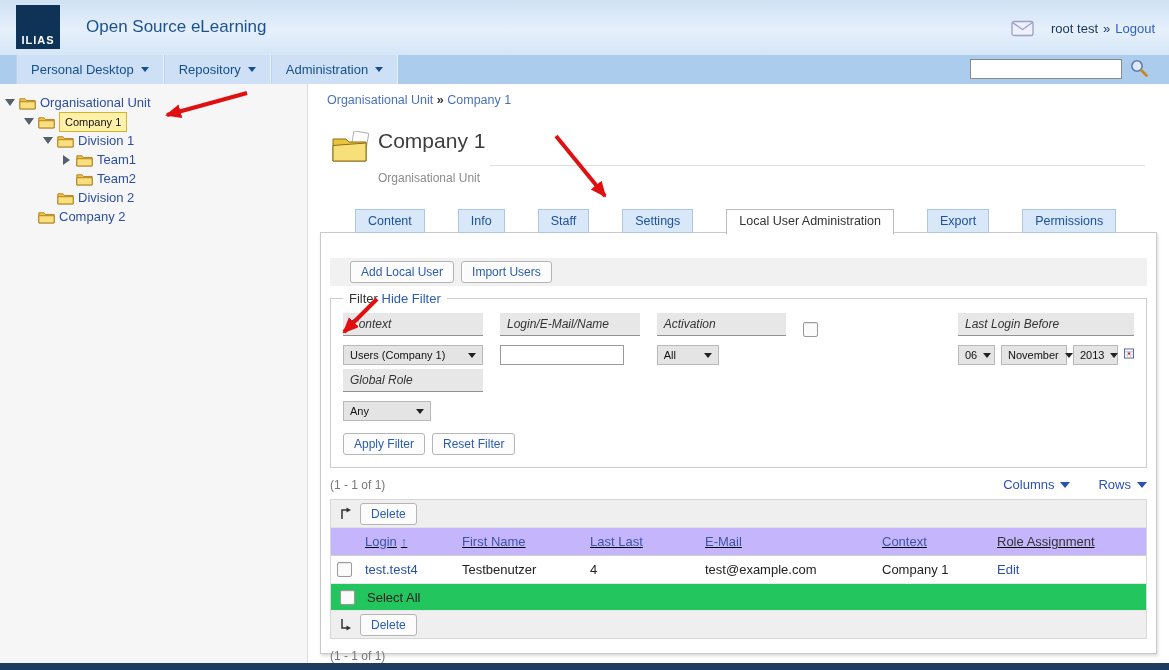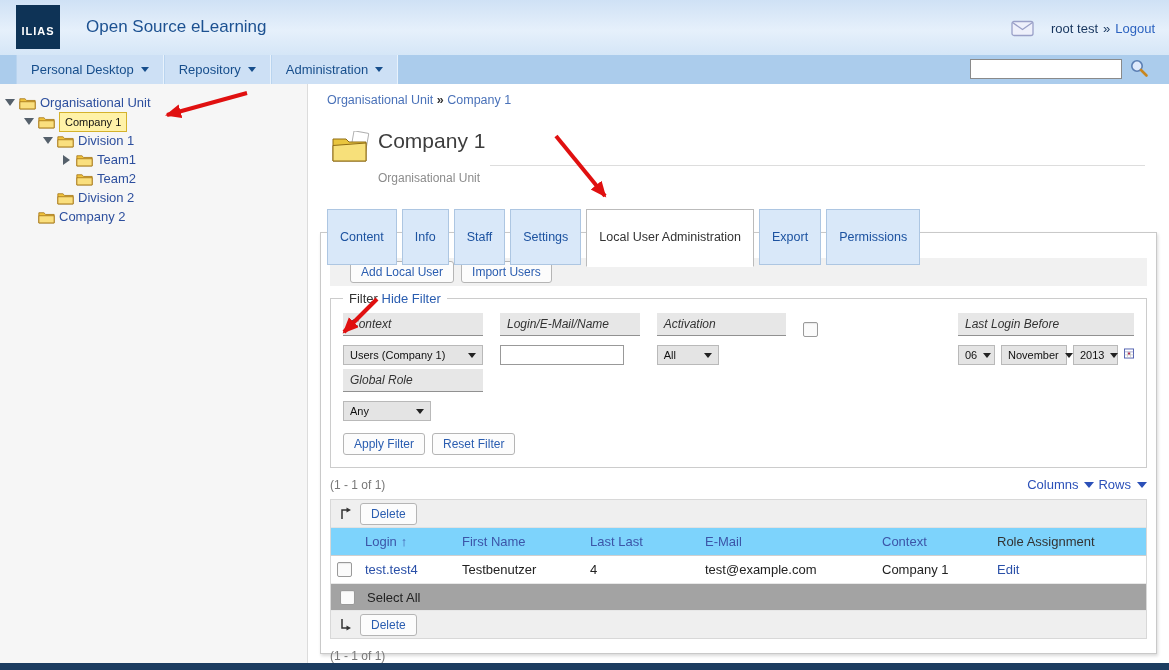--- a/index.html
+++ b/index.html
@@ -6,21 +6,21 @@
   body{
     width:1169px;height:670px;position:relative;overflow:hidden;
     font-family:"Liberation Sans",sans-serif;background:#f2f2f2;
     -webkit-font-smoothing:antialiased;
   }
   
   .hdr{position:absolute;left:0;top:0;width:1169px;height:55px;
     background:linear-gradient(180deg,#cfe1f5 0%,#e6f0fb 55%,#d5e6f7 100%);}
   .logo{position:absolute;left:16px;top:5px;width:44px;height:44px;background:#0e3356;
     color:#fff;display:flex;align-items:flex-end;justify-content:center;
-    font-size:11px;font-weight:bold;letter-spacing:1px;padding-bottom:12px;box-sizing:border-box;}
+    font-size:11px;font-weight:bold;letter-spacing:1px;padding-bottom:3px;box-sizing:border-box;}
   .hdr-title{position:absolute;left:86px;top:17px;font-size:17px;color:#1c5191;}
   .userline{position:absolute;right:14px;top:21px;font-size:13px;color:#16355e;display:flex;gap:5px;align-items:center;}
   .userline a{color:#2c63c0;text-decoration:none;}
   .mailicon{position:absolute;right:135px;top:20px;width:23px;height:17px;}
   
   .nav{position:absolute;left:0;top:55px;width:1169px;height:29px;background:#abccec;}
   .nav-items{position:absolute;left:16px;top:0;display:flex;height:29px;}
   .nav-item{background:#cde0f5;border-right:1px solid #e8f2fc;border-left:1px solid #b9d4ef;
     display:flex;align-items:center;gap:7px;padding:0 14px;font-size:13px;color:#174e8c;cursor:pointer;}
   .caret{width:0;height:0;border-left:4px solid transparent;border-right:4px solid transparent;border-top:5px solid #174e8c;}
@@ -41,21 +41,21 @@
   .main{position:absolute;left:308px;top:84px;width:861px;height:579px;background:#fff;}
   .crumbs{position:absolute;left:19px;top:9px;font-size:12.5px;color:#333;}
   .crumbs a{color:#4a72b9;text-decoration:none;}
   .crumbs b{font-weight:bold;color:#333;}
   .bigfold{position:absolute;left:22px;top:47px;}
   .ptitle{position:absolute;left:70px;top:45px;font-size:21px;color:#3d3d3d;}
   .prule{position:absolute;left:182px;top:81px;width:655px;height:1px;background:#ddd;}
   .psub{position:absolute;left:70px;top:87px;font-size:12px;color:#8c8c8c;}
   
   .tabs{position:absolute;left:19px;top:125px;display:flex;gap:5px;z-index:3;}
-  .tab{padding:20px 12px;font-size:12.5px;background:#d9e8f9;border:1px solid #adc6e2;color:#1c52a0;cursor:pointer;}
+  .tab{padding:4px 12px;font-size:12.5px;background:#d9e8f9;border:1px solid #adc6e2;color:#1c52a0;cursor:pointer;margin-left:28px;}
   .tab.active{background:#fff;border:1px solid #bbb;border-bottom:1px solid #fff;color:#333;padding-bottom:6px;margin-bottom:-2px;}
   
   .panel{position:absolute;left:12px;top:148px;width:837px;height:422px;background:#fff;
     border:1px solid #c9c9c9;box-sizing:border-box;box-shadow:1px 2px 3px rgba(0,0,0,.15);z-index:1;}
   .toolbar{margin:25px 9px 0;background:#f1f1f1;padding:3px 20px;display:flex;gap:7px;align-items:center;}
   .btn{background:#fcfcfc;border:1px solid #b5b5b5;border-radius:3px;color:#2a5db0;
     font-size:12px;padding:3px 10px;cursor:pointer;font-family:"Liberation Sans",sans-serif;}
   
   .fbox{margin:12px 9px 0;border:1px solid #ccc;position:relative;padding:14px 12px 12px;}
   .flegend{position:absolute;top:-8px;left:12px;background:#fff;padding:0 6px;font-size:13px;color:#333;}
@@ -68,34 +68,34 @@
     display:inline-flex;align-items:center;justify-content:space-between;padding:0 6px;
     font-size:11px;color:#111;cursor:pointer;}
   .sel .caret-s{width:0;height:0;border-left:4px solid transparent;border-right:4px solid transparent;border-top:5px solid #222;margin-left:6px;}
   .tinput{border:1px solid #999;height:20px;box-sizing:border-box;font-size:12px;padding:0 4px;background:#fff;}
   .cb{width:13px;height:13px;border:1px solid #9a9a9a;background:#fbfbfb;border-radius:2px;
     box-shadow:inset 0 1px 1px rgba(0,0,0,.08);display:inline-block;cursor:pointer;}
   .fbtns{margin-top:12px;display:flex;gap:7px;}
   
   .range-row{margin:9px 9px 0;display:flex;justify-content:space-between;align-items:center;}
   .rangetxt{font-size:12px;color:#777;}
-  .tblmenus{display:flex;gap:4px;font-size:13px;}
+  .tblmenus{display:flex;gap:28px;font-size:13px;}
   .tblmenus .mlink{color:#2b50b8;display:flex;align-items:center;gap:6px;cursor:pointer;text-decoration:none;}
   .caret-b{width:0;height:0;border-left:5px solid transparent;border-right:5px solid transparent;border-top:6px solid #2b50b8;}
   
   .utable{margin:7px 9px 0;border:1px solid #d8d8d8;}
   .cmdrow{background:#efefef;padding:4px 8px;display:flex;align-items:center;gap:8px;height:27px;box-sizing:border-box;}
   .grid{display:grid;grid-template-columns:28px 97px 128px 115px 177px 115px auto;align-items:center;padding-left:6px;}
-  .hrow{background:#7dd3fc;border-top:1px solid #e2e2e2;border-bottom:1px solid #cfcfcf;height:27px;font-size:13px;}
+  .hrow{background:#c4b5fd;border-top:1px solid #e2e2e2;border-bottom:1px solid #cfcfcf;height:27px;font-size:13px;text-decoration:underline;}
   .hrow .hc{color:#3c55a8;cursor:pointer;}
   .hrow .hc.plain{color:#333;cursor:default;}
   .sortarrow{color:#3c55a8;font-weight:bold;margin-left:4px;}
   .drow{height:27px;font-size:13px;color:#222;border-bottom:1px solid #e8e8e8;background:#fff;}
   .drow a{color:#2a50a8;text-decoration:none;}
-  .sarow{height:26px;display:flex;align-items:center;gap:12px;padding-left:9px;font-size:13px;color:#222;border-bottom:1px solid #e8e8e8;background:#a3a3a3;}
+  .sarow{height:26px;display:flex;align-items:center;gap:12px;padding-left:9px;font-size:13px;color:#222;border-bottom:1px solid #e8e8e8;background:#22c55e;}
   .range-bottom{margin:10px 9px;font-size:12px;color:#777;}
   
   .arrows{position:absolute;left:0;top:0;width:1169px;height:670px;pointer-events:none;z-index:50;}
   
   .bottombar{position:absolute;left:0;top:663px;width:1169px;height:7px;background:#1c3c60;}
   a{cursor:pointer;}
 </style>
 </head>
 <body>
 

